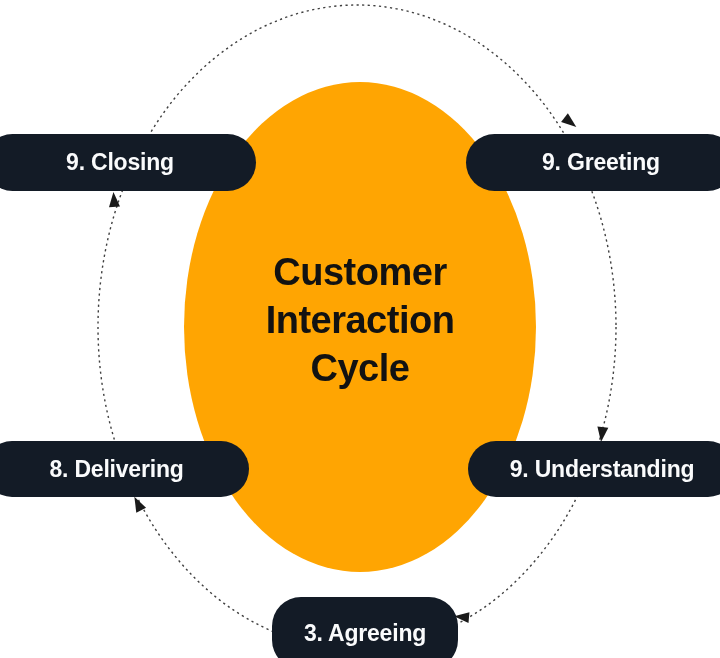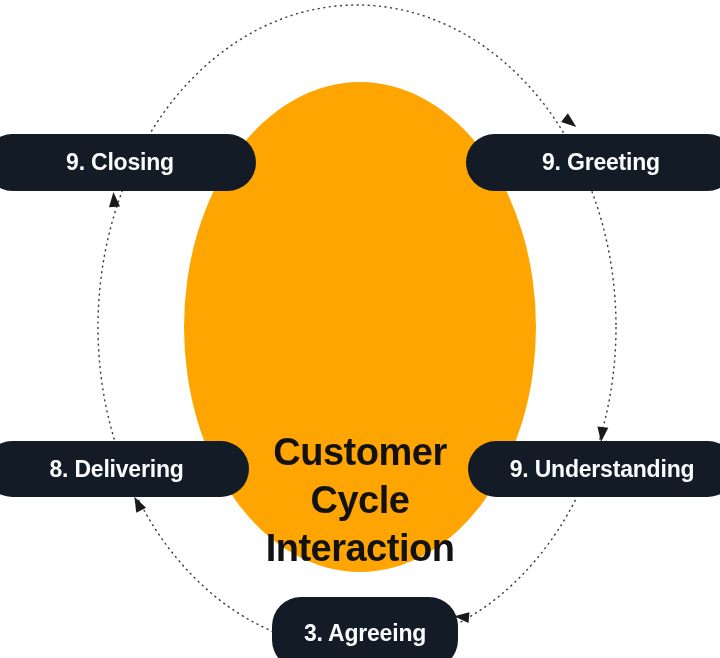--- a/index.html
+++ b/index.html
@@ -15,21 +15,21 @@
     stroke:var(--dash_stroke,#404040);
     stroke-width:1.4;
     stroke-dasharray:2.2 3.4;
   }
   .arrowhead{fill:var(--arrow_fill,#1a1a1a);}
   .center-blob{
     position:absolute;left:184px;top:82px;width:352px;height:490px;
     border-radius:50%;
     background:var(--center_fill,#FFA502);
     z-index:2;
-    display:flex;align-items:flex-end;justify-content:center;
+    display:flex;align-items:center;justify-content:center;
   }
   .cycle-title{
     text-align:center;
     font-size:38px;line-height:48px;font-weight:700;
     letter-spacing:-0.5px;
     color:var(--title_text,#121212);
     margin-top:-14px;
   }
   .pill{
     position:absolute;height:57px;z-index:3;
@@ -66,22 +66,22 @@
       <polygon class="arrowhead" points="8,0 -7,-5.5 -7,5.5"></polygon>
     </g>
     <g transform="translate(114,200) rotate(266)">
       <polygon class="arrowhead" points="8,0 -7,-5.5 -7,5.5"></polygon>
     </g>
   </svg>
 
   <div class="center-blob">
     <div class="cycle-title">
       <div>Customer</div>
+      <div>Interaction</div>
       <div>Cycle</div>
-      <div>Interaction</div>
     </div>
   </div>
 
   <div class="pill pill-closing">
     <span>9. Closing</span>
   </div>
 
   <div class="pill pill-greeting">
     <span>9. Greeting</span>
   </div>

